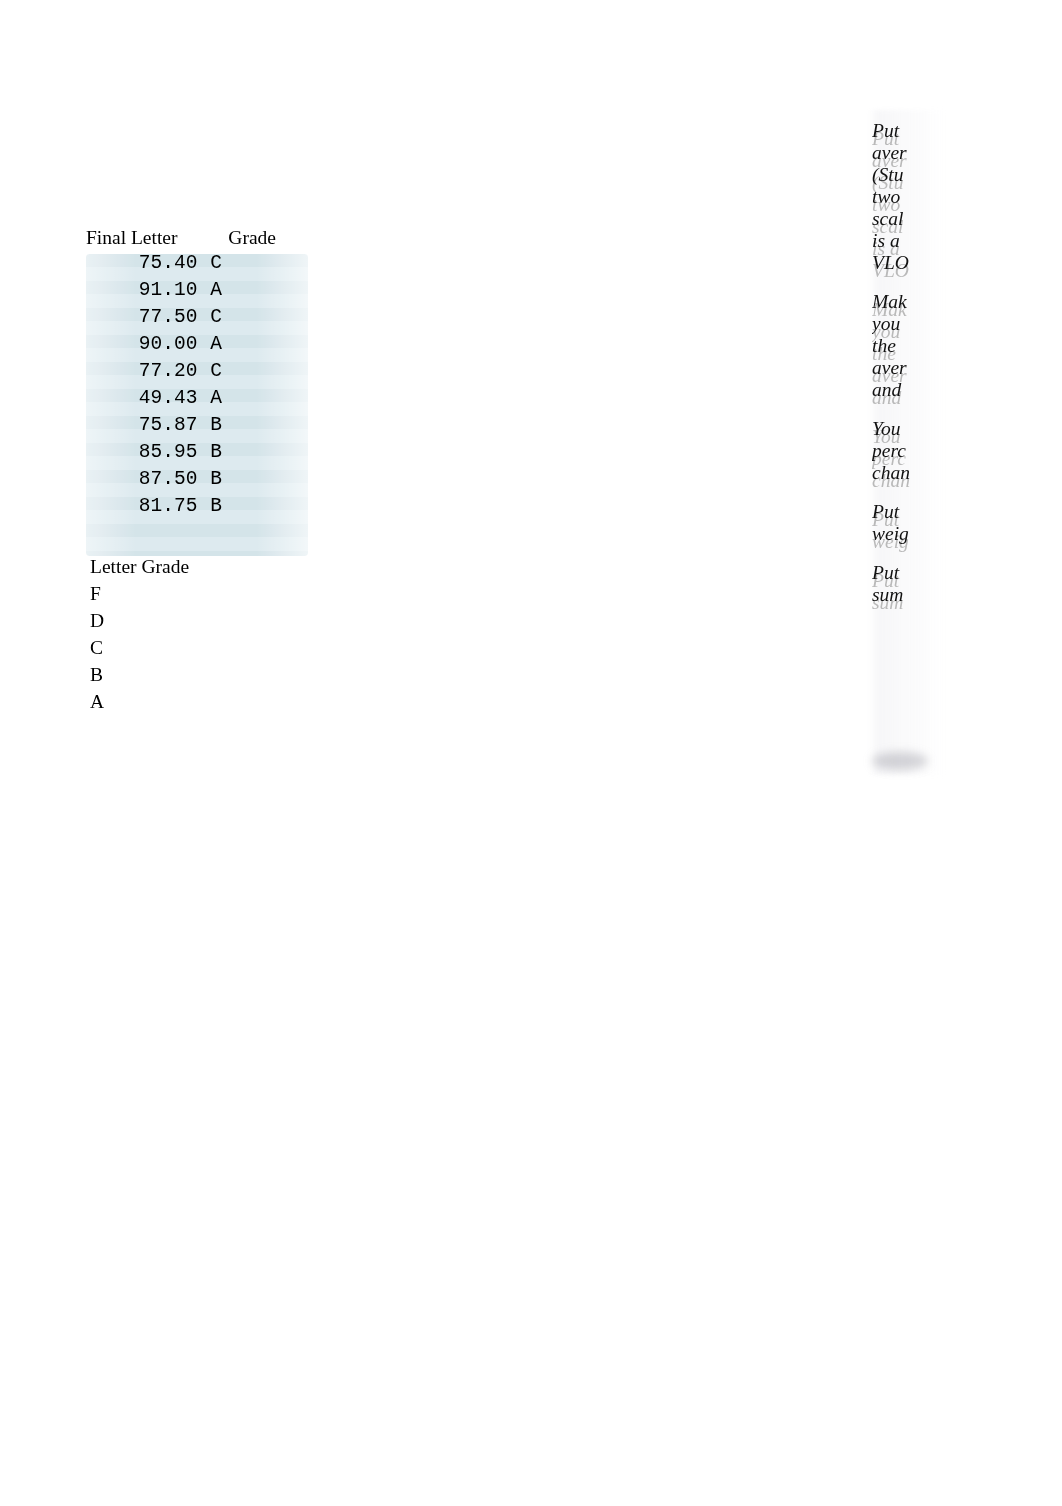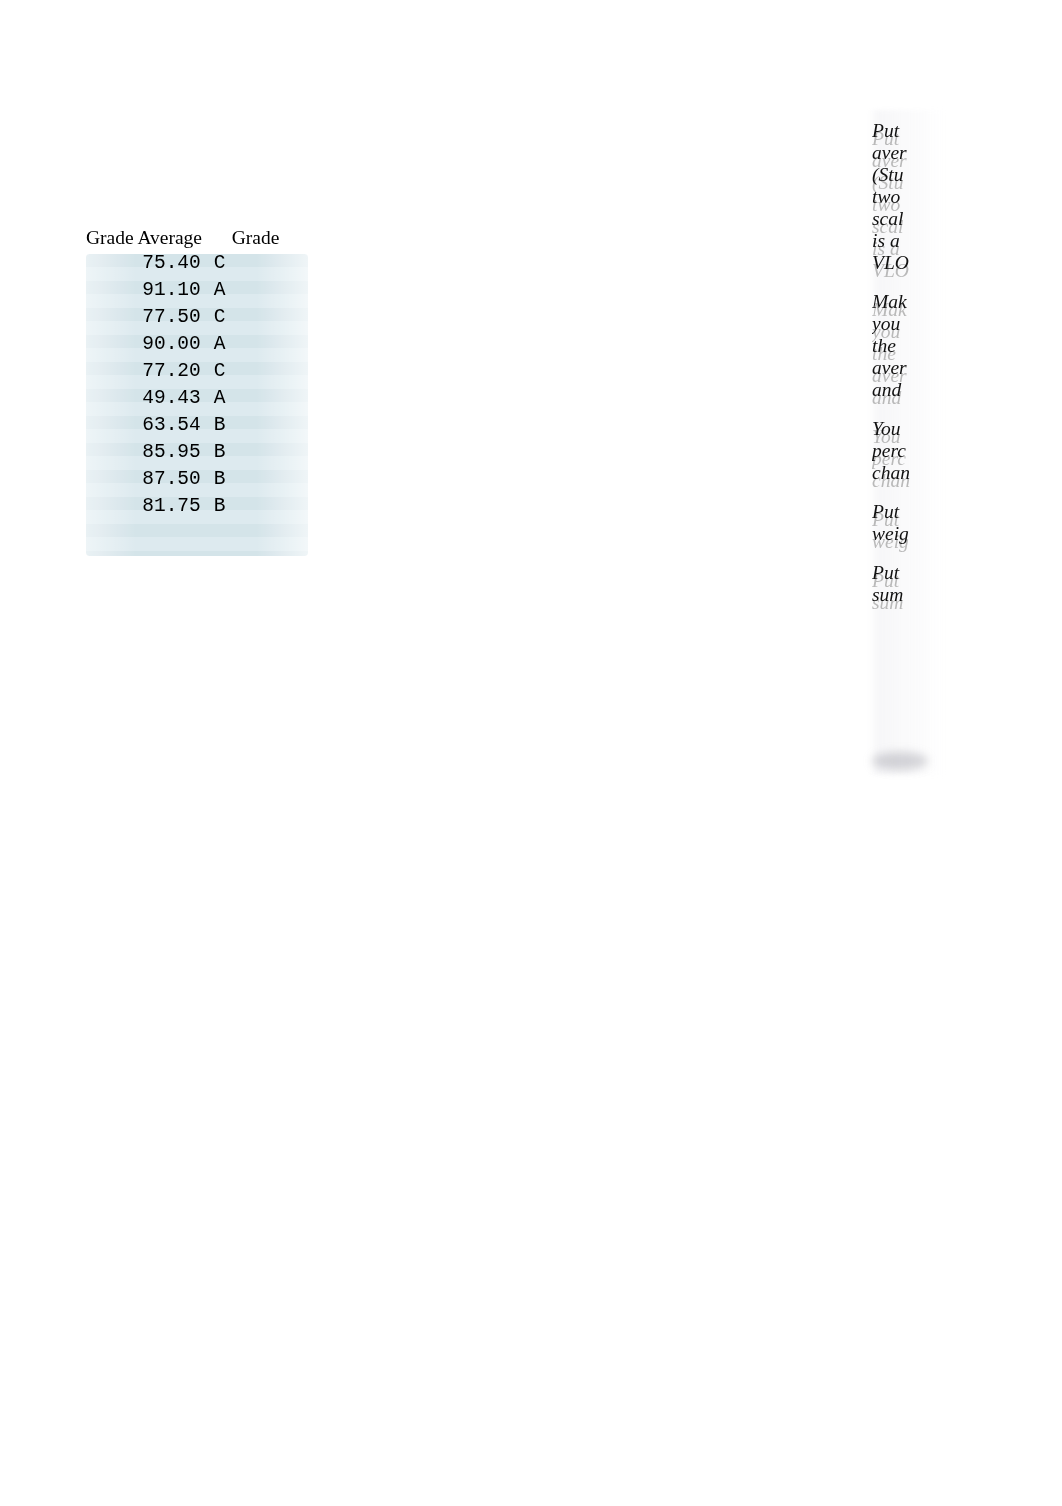--- a/index.html
+++ b/index.html
@@ -177,21 +177,21 @@
 <div class="page">
 
   <div class="notes-bg"></div>
 
   <div class="grade-table-wrap">
     <div class="table-band"></div>
 
     <table class="grade-table softblur">
       <thead>
         <tr>
-          <th class="col-avg">Grade Average</th>
+          <th class="col-avg">Final Letter</th>
           <th class="col-grade">Grade</th>
         </tr>
       </thead>
       <tbody id="grade-rows">
           <tr>
             <td class="avg">75.40</td>
             <td class="grade">C</td>
           </tr>
           <tr>
             <td class="avg">91.10</td>
@@ -207,39 +207,49 @@
           </tr>
           <tr>
             <td class="avg">77.20</td>
             <td class="grade">C</td>
           </tr>
           <tr>
             <td class="avg">49.43</td>
             <td class="grade">A</td>
           </tr>
           <tr>
-            <td class="avg">63.54</td>
+            <td class="avg">75.87</td>
             <td class="grade">B</td>
           </tr>
           <tr>
             <td class="avg">85.95</td>
             <td class="grade">B</td>
           </tr>
           <tr>
             <td class="avg">87.50</td>
             <td class="grade">B</td>
           </tr>
           <tr>
             <td class="avg">81.75</td>
             <td class="grade">B</td>
           </tr>
         </tbody>
     </table>
   </div>
 
+  <div class="letter-list softblur">
+    <div class="ll-head">Letter Grade</div>
+    <div id="letter-items">
+        <div class="ll-item">F</div>
+        <div class="ll-item">D</div>
+        <div class="ll-item">C</div>
+        <div class="ll-item">B</div>
+        <div class="ll-item">A</div>
+      </div>
+  </div>
 
   <div class="notes-col">
     <div id="notes-body">
         <div class="notes-para">
           <span class="notes-line"><span class="ghost">Put</span><span class="fg">Put</span></span>
           <span class="notes-line"><span class="ghost">aver</span><span class="fg">aver</span></span>
           <span class="notes-line"><span class="ghost">(Stu</span><span class="fg">(Stu</span></span>
           <span class="notes-line"><span class="ghost">two</span><span class="fg">two</span></span>
           <span class="notes-line"><span class="ghost">scal</span><span class="fg">scal</span></span>
           <span class="notes-line"><span class="ghost">is a</span><span class="fg">is a</span></span>

